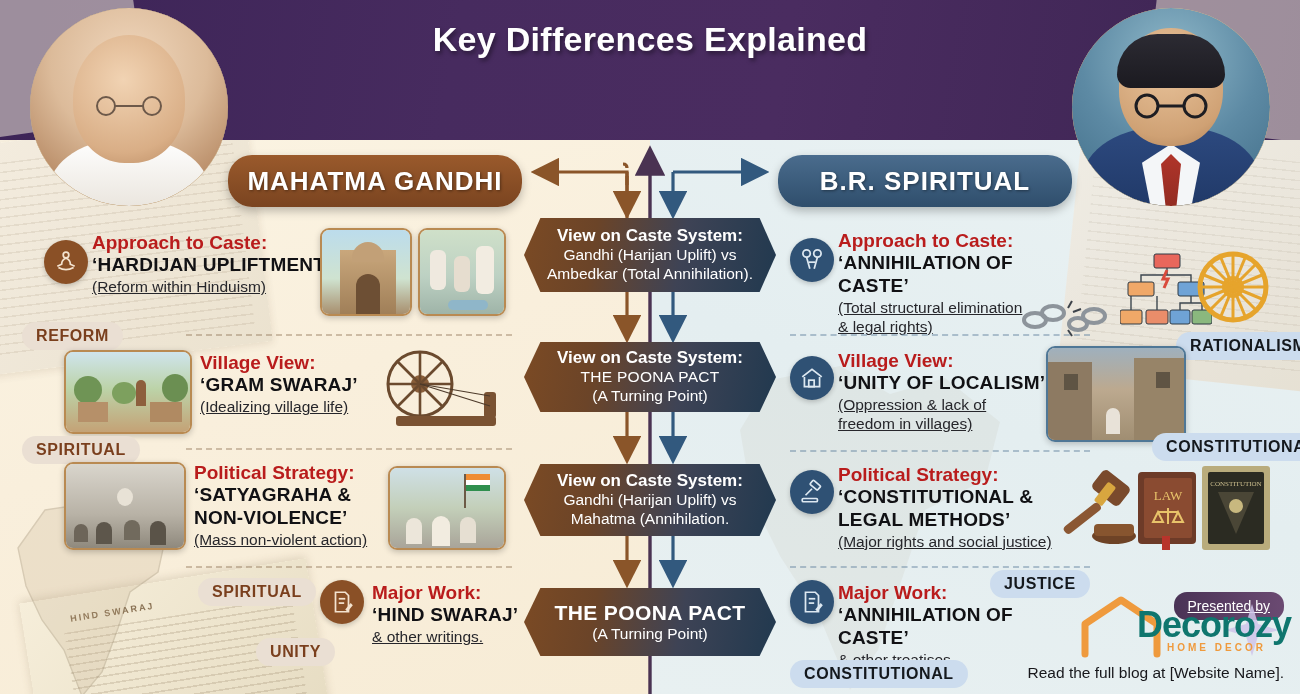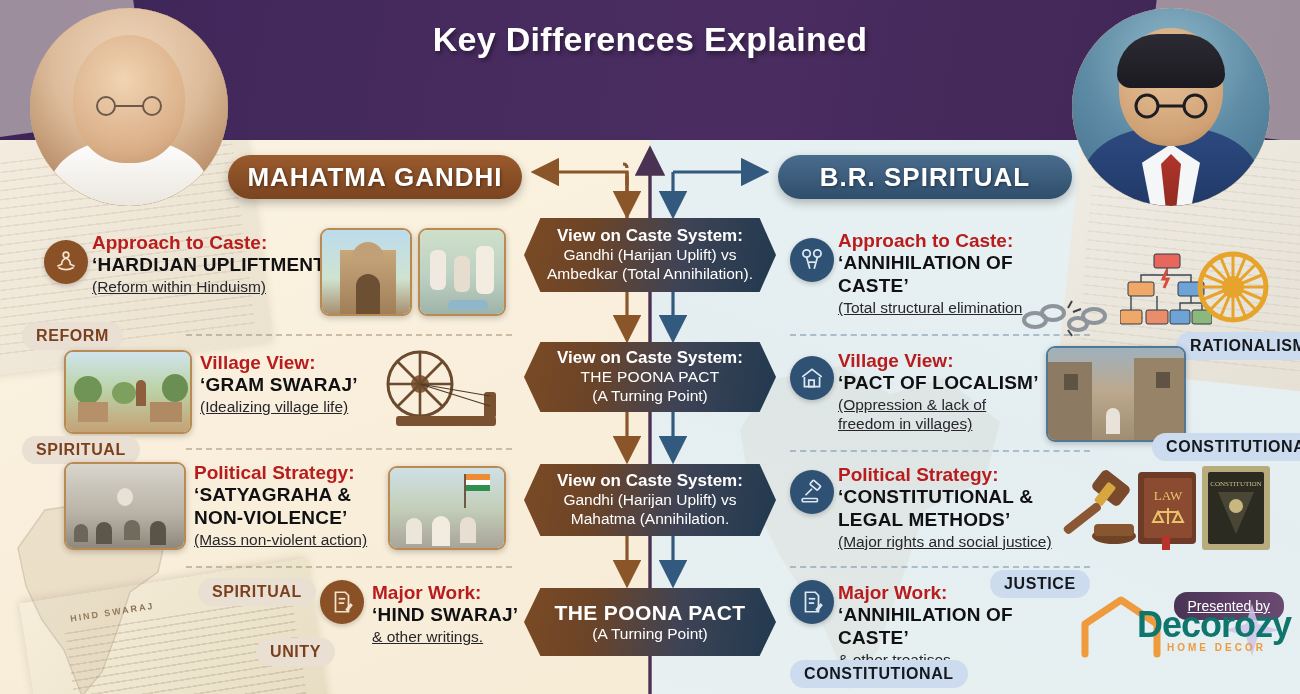--- a/index.html
+++ b/index.html
@@ -137,21 +137,21 @@
     clip-path:polygon(50% 0,100% 26%,82% 100%,18% 100%,0 26%);
   }
   .p-ambedkar .tie{
     position:absolute; left:50%; bottom:-10px; transform:translateX(-50%);
     width:20px; height:62px; background:linear-gradient(180deg,#b0352a,#8d2a21);
     clip-path:polygon(50% 0,100% 16%,72% 100%,28% 100%,0 16%);
   }
 
   
   .banner {
-    position:absolute; height:44px; border-radius:24px;
+    position:absolute; height:52px; border-radius:24px;
     display:flex; align-items:center; justify-content:center;
     color:#fff; font-weight:bold; font-size:26px; letter-spacing:1px;
     box-shadow:0 4px 10px rgba(0,0,0,.25);
     text-shadow:1px 1px 3px rgba(0,0,0,.4);
   }
   .banner-gandhi {
     left:228px; top:155px; width:294px;
     background:linear-gradient(180deg,#9a5a2c,#7a4420);
   }
   .banner-ambedkar {
@@ -454,20 +454,21 @@
       <circle cx="7" cy="6" r="3.4"></circle>
         <circle cx="17" cy="6" r="3.4"></circle>
       <path d="M7 9.4 L10 20 M17 9.4 L14 20"></path>
       <path d="M9 14 L15 14"></path>
     </svg>
   </div>
   <div class="txt" style="left:838px;top:230px;width:250px">
     <div class="t-line1">Approach to Caste:</div>
     <div class="t-line2">‘ANNIHILATION OF CASTE’</div>
     <div class="t-line3">(Total structural elimination</div>
+    <div class="t-line3">&amp; legal rights)</div>
   </div>
   <svg style="position:absolute;left:1022px;top:296px;width:90px;height:42px" viewBox="0 0 90 42">
     <g fill="none" stroke="#8d949b" stroke-width="4">
       <ellipse cx="13" cy="24" rx="11" ry="7"></ellipse>
       <ellipse cx="31" cy="17" rx="11" ry="7"></ellipse>
       <ellipse cx="72" cy="20" rx="11" ry="7"></ellipse>
       <ellipse cx="56" cy="28" rx="9" ry="6"></ellipse>
     </g>
     <g stroke="#3d434a" stroke-width="2">
       <line x1="46" y1="12" x2="50" y2="5"></line>
@@ -507,21 +508,21 @@
 
   <div class="icon-circle ic-blue" style="left:790px;top:356px">
     <svg viewBox="0 0 24 24" fill="none" stroke="#dde8f1" stroke-width="1.6">
       <path d="M3 11 L12 4 L21 11"></path>
         <path d="M5 11 V20 H19 V11"></path>
       <rect x="9" y="14" width="5" height="6"></rect>
     </svg>
   </div>
   <div class="txt" style="left:838px;top:350px;width:220px">
     <div class="t-line1">Village View:</div>
-    <div class="t-line2">‘PACT OF LOCALISM’</div>
+    <div class="t-line2">‘UNITY OF LOCALISM’</div>
     <div class="t-line3">(Oppression &amp; lack of</div>
     <div class="t-line3">freedom in villages)</div>
   </div>
   <div class="thumb blue" style="left:1046px;top:346px;width:140px;height:96px">
     <div class="pic" style="background:linear-gradient(180deg,#9fb0bd 0%,#bca98f 45%,#a08e72 100%)">
       <div style="position:absolute;left:0;top:14px;width:44px;height:82px;background:#8d7a62"></div>
       <div style="position:absolute;right:0;top:10px;width:50px;height:86px;background:#978468"></div>
       <div style="position:absolute;left:58px;bottom:6px;width:14px;height:26px;border-radius:7px 7px 0 0;background:#e8e2d8"></div>
       <div style="position:absolute;left:16px;top:26px;width:14px;height:16px;background:#5f5444"></div>
       <div style="position:absolute;right:14px;top:24px;width:14px;height:16px;background:#5f5444"></div>
@@ -592,14 +593,15 @@
   <div class="logo-wrap">
     <svg style="position:absolute;left:0;top:0;width:96px;height:62px" viewBox="0 0 96 62">
       <path d="M10 58 V28 L46 4 L82 28 V58" fill="none" stroke="#ef9a3d" stroke-width="7" stroke-linecap="round" stroke-linejoin="round"></path>
     </svg>
     <svg style="position:absolute;left:148px;top:6px;width:58px;height:56px" viewBox="0 0 58 56">
       <path d="M29 2 L35 22 L56 28 L35 34 L29 54 L23 34 L2 28 L23 22 Z" fill="#cfc4ea" opacity=".85"></path>
     </svg>
     <div class="logo-text">Decorozy</div>
     <div class="logo-sub">HOME DECOR</div>
   </div>
+  <div class="blog-line">Read the full blog at [Website Name].</div>
 
 </div>
 
 </body></html>

